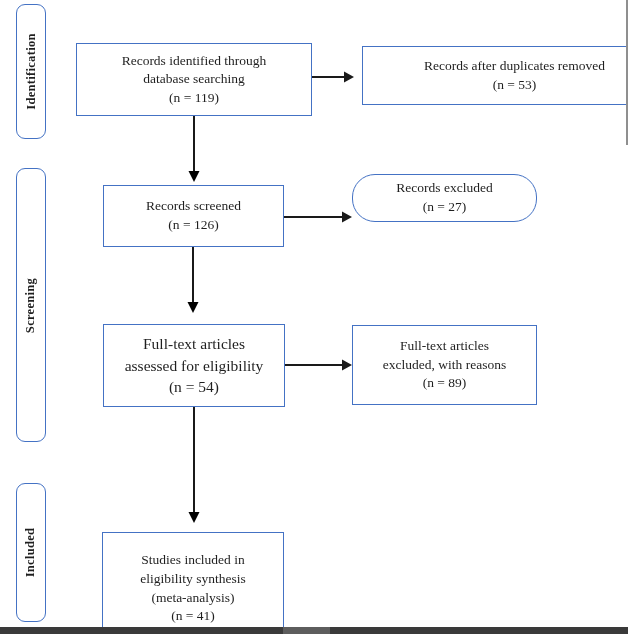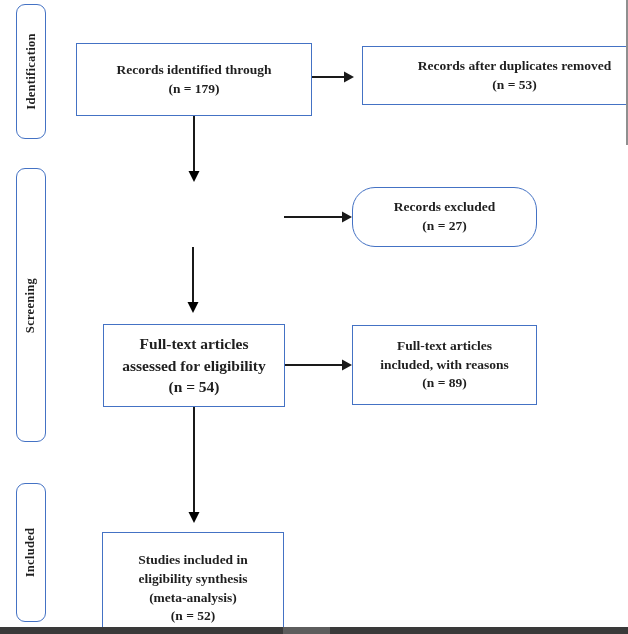--- a/index.html
+++ b/index.html
@@ -41,26 +41,25 @@
     border: 1.5px solid #4472C4;
     background: #ffffff;
     display: flex; flex-direction: column;
     align-items: center; justify-content: center;
     text-align: center;
     color: #1f1f1f;
     font-size: 13.5px;
     line-height: 1.38;
     box-sizing: border-box;
     padding: 2px 4px;
-    font-weight: bold;
   }
   #box-records-identified { left: 76px;  top: 43px;  width: 236px; height: 73px; }
   #box-duplicates-removed { left: 354px; top: 46px;  width: 305px; height: 59px; margin-left: 8px; }
   #box-records-screened   { left: 103px; top: 185px; width: 181px; height: 62px; }
-  #box-records-excluded   { left: 352px; top: 187px; width: 185px; height: 60px; border-radius: 23px; }
+  #box-records-excluded   { left: 352px; top: 174px; width: 185px; height: 48px; border-radius: 23px; }
   #box-fulltext-assessed  { left: 103px; top: 324px; width: 182px; height: 83px;
                             font-size: 15.5px; line-height: 1.4; }
   #box-fulltext-excluded  { left: 352px; top: 325px; width: 185px; height: 80px; }
   #box-studies-included   { left: 102px; top: 532px; width: 182px; height: 113px; text-align: right; }
 
   
   #arrow-layer {
     position: absolute; left: 0; top: 0;
     width: 628px; height: 634px;
     pointer-events: none;
@@ -93,51 +92,56 @@
   </div>
   <div class="stage-tab" id="tab-screening">
     <span class="stage-label">Screening</span>
   </div>
   <div class="stage-tab" id="tab-included">
     <span class="stage-label">Included</span>
   </div>
 
   <div class="flow-box" id="box-records-identified">
     <span>Records identified through</span>
-    <span>(n = 179)</span>
+    <span>database searching</span>
+    <span>(n = 119)</span>
   </div>
 
   <div class="flow-box" id="box-duplicates-removed">
     <span>Records after duplicates removed</span>
     <span>(n = 53)</span>
   </div>
 
+  <div class="flow-box" id="box-records-screened">
+    <span>Records screened</span>
+    <span>(n = 126)</span>
+  </div>
 
   <div class="flow-box" id="box-records-excluded">
     <span>Records excluded</span>
     <span>(n = 27)</span>
   </div>
 
   <div class="flow-box" id="box-fulltext-assessed">
     <span>Full-text articles</span>
     <span>assessed for eligibility</span>
     <span>(n = 54)</span>
   </div>
 
   <div class="flow-box" id="box-fulltext-excluded">
     <span>Full-text articles</span>
-    <span>included, with reasons</span>
+    <span>excluded, with reasons</span>
     <span>(n = 89)</span>
   </div>
 
   <div class="flow-box" id="box-studies-included">
     <span>Studies included in</span>
     <span>eligibility synthesis</span>
     <span>(meta-analysis)</span>
-    <span>(n = 52)</span>
+    <span>(n = 41)</span>
   </div>
 
   <svg id="arrow-layer" width="628" height="634" viewBox="0 0 628 634" xmlns="http://www.w3.org/2000/svg">
 
     <g>
       <line x1="312" y1="77" x2="345" y2="77" stroke="#1a1a1a" stroke-width="1.8"></line>
       <polygon points="344,71.5 344,82.5 354,77" fill="#1a1a1a"></polygon>
     </g>
 
     <g>

